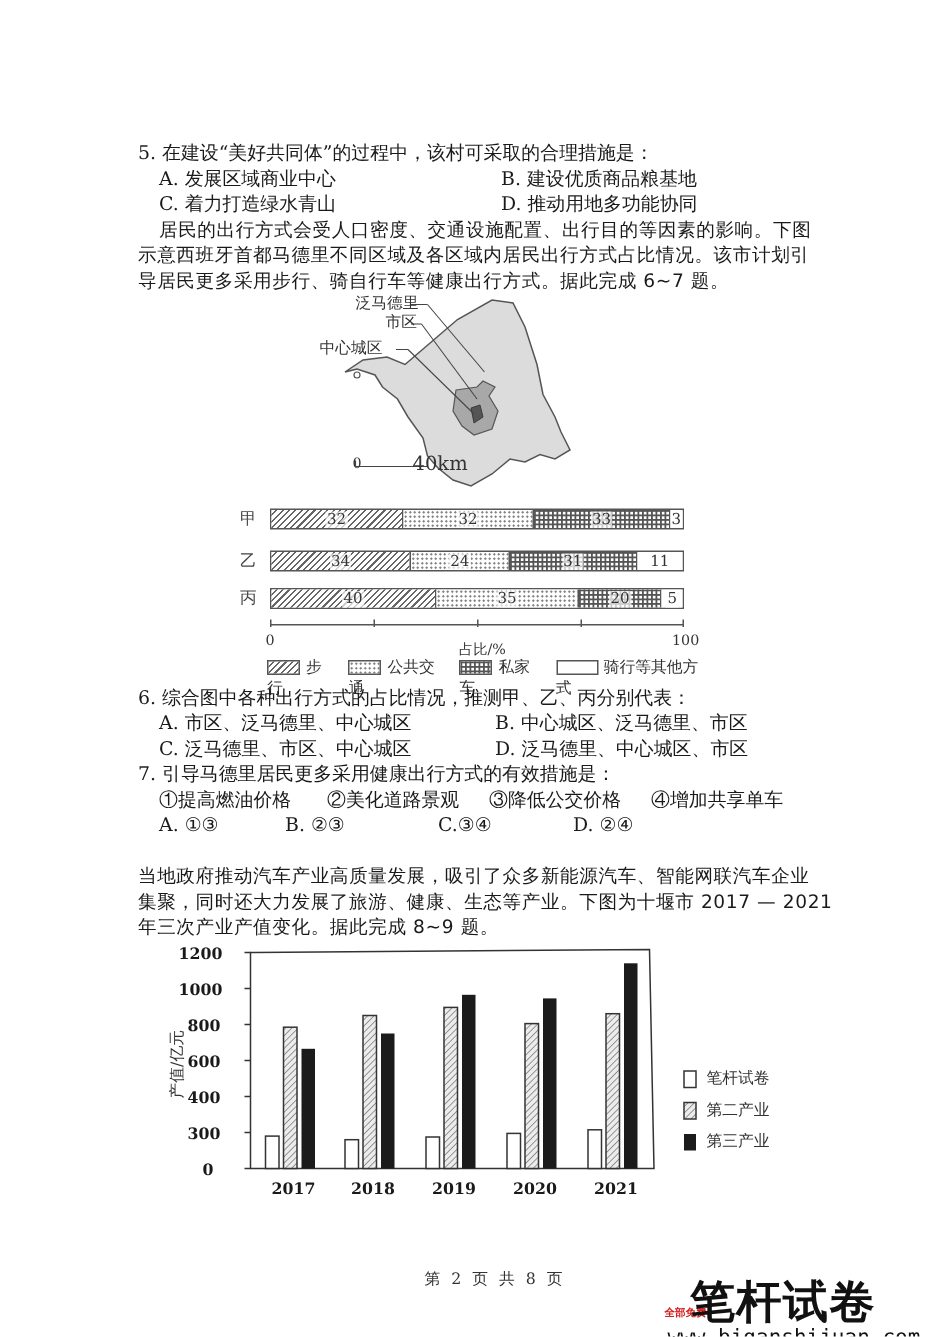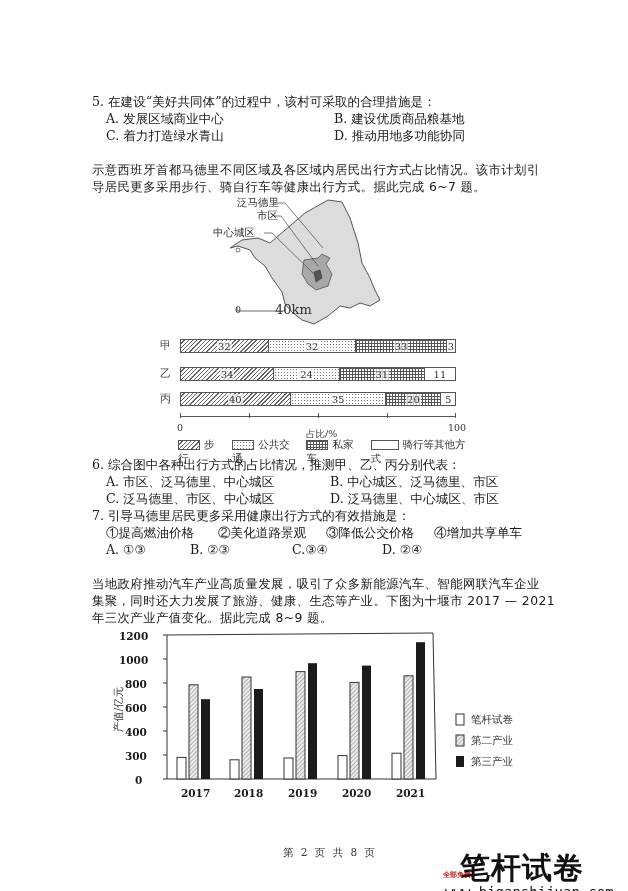--- a/index.html
+++ b/index.html
@@ -35,20 +35,21 @@
 <body>
 
 <div class="page">
 
   <div class="line" style="left:92px;top:77px;">5. 在建设“美好共同体”的过程中，该村可采取的合理措施是：</div>
   <div class="line" style="left:106px;top:94px;">A. 发展区域商业中心</div>
   <div class="line" style="left:334px;top:94px;">B. 建设优质商品粮基地</div>
   <div class="line" style="left:106px;top:111px;">C. 着力打造绿水青山</div>
   <div class="line" style="left:334px;top:111px;">D. 推动用地多功能协同</div>
 
+  <div class="line kai" style="left:106px;top:128px;">居民的出行方式会受人口密度、交通设施配置、出行目的等因素的影响。下图</div>
   <div class="line kai" style="left:92px;top:145px;">示意西班牙首都马德里不同区域及各区域内居民出行方式占比情况。该市计划引</div>
   <div class="line kai" style="left:92px;top:162px;">导居民更多采用步行、骑自行车等健康出行方式。据此完成 6~7 题。</div>
 
   <div class="map">
     <svg width="200" height="142" viewBox="0 0 200 142">
       <path d="M60,55 L95,25 L118,12 L132,14 L140,30 L148,55 L152,75 L160,90 L164,100 L170,112 L160,118 L150,115 L140,120 L130,118 L118,128 L104,136 L92,132 L82,124 L75,116 L72,104 L62,90 L55,78 L45,70 L40,62 L28,58 L20,60 L32,52 L48,50 Z" fill="#dcdcdc" stroke="#555" stroke-width="1"></path>
       <circle cx="28" cy="62" r="2" fill="#fff" stroke="#555" stroke-width="0.8"></circle>
       <path d="M94,72 L108,70 L112,66 L120,70 L116,76 L122,86 L118,98 L106,102 L98,96 L92,86 Z" fill="#a8a8a8" stroke="#555" stroke-width="0.8"></path>
       <path d="M104,84 L110,82 L112,90 L106,94 Z" fill="#555" stroke="#333" stroke-width="0.6"></path>
       <line x1="75" y1="15" x2="113" y2="60" stroke="#444" stroke-width="0.7"></line>

